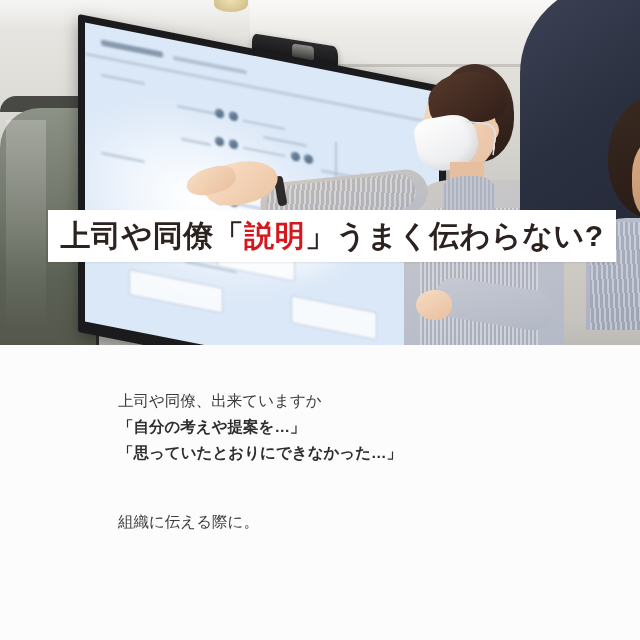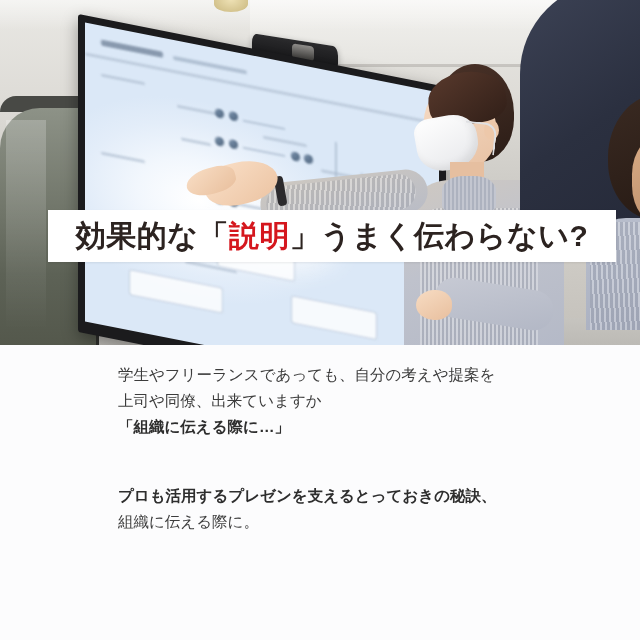--- a/index.html
+++ b/index.html
@@ -423,31 +423,31 @@
   <div class="manb">
     <div class="b-shoulder"></div>
     <div class="b-head"></div>
     <div class="b-skin"></div>
     <div class="b-sweater"></div>
     <div class="b-sweater-rib"></div>
   </div>
 </div>
 
 <div class="banner">
-  <div class="banner-text"><span>効果的な「</span><span class="hl">説明</span><span>」うまく伝わらない?</span></div>
+  <div class="banner-text"><span>上司や同僚「</span><span class="hl">説明</span><span>」うまく伝わらない?</span></div>
 </div>
 
 <div class="copy">
 
 
   <p>
-    <span class="nowrap">学生やフリーランスであっても、自分の考えや提案を</span><br>
+    <br>
     <span class="nowrap">上司や同僚、出来ていますか</span><br>
-    <span class="nowrap b">「組織に伝える際に…」</span><br>
+    <span class="nowrap b">「自分の考えや提案を…」</span><br>
+    <span class="nowrap b">「思っていたとおりにできなかった…」</span><br>
+  </p>
+
+  <p>
     <br>
-  </p>
-
-  <p>
-    <span class="nowrap b">プロも活用するプレゼンを支えるとっておきの秘訣、</span><br>
     <span class="nowrap">組織に伝える際に。</span>
   </p>
 
 </div>
 
 </body></html>

